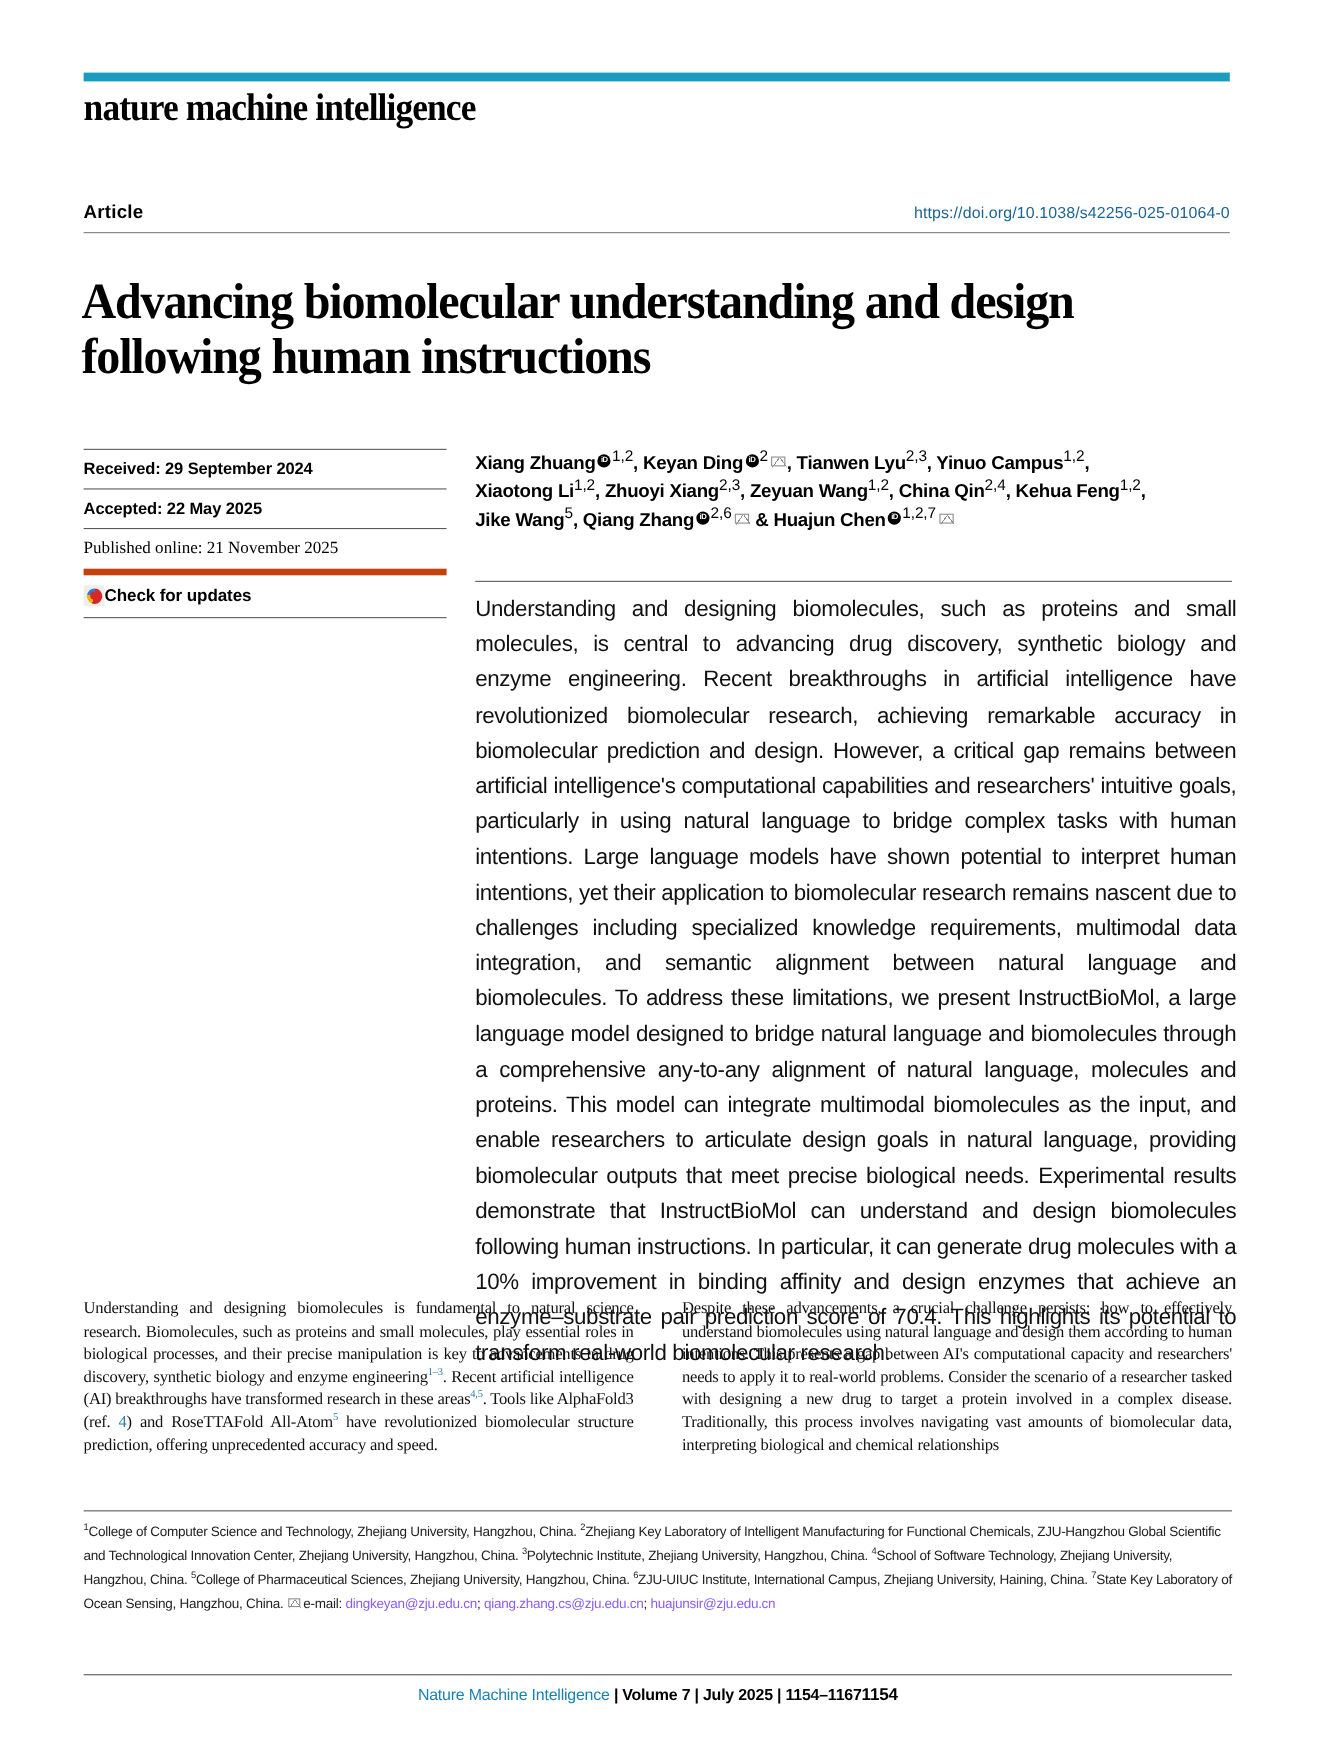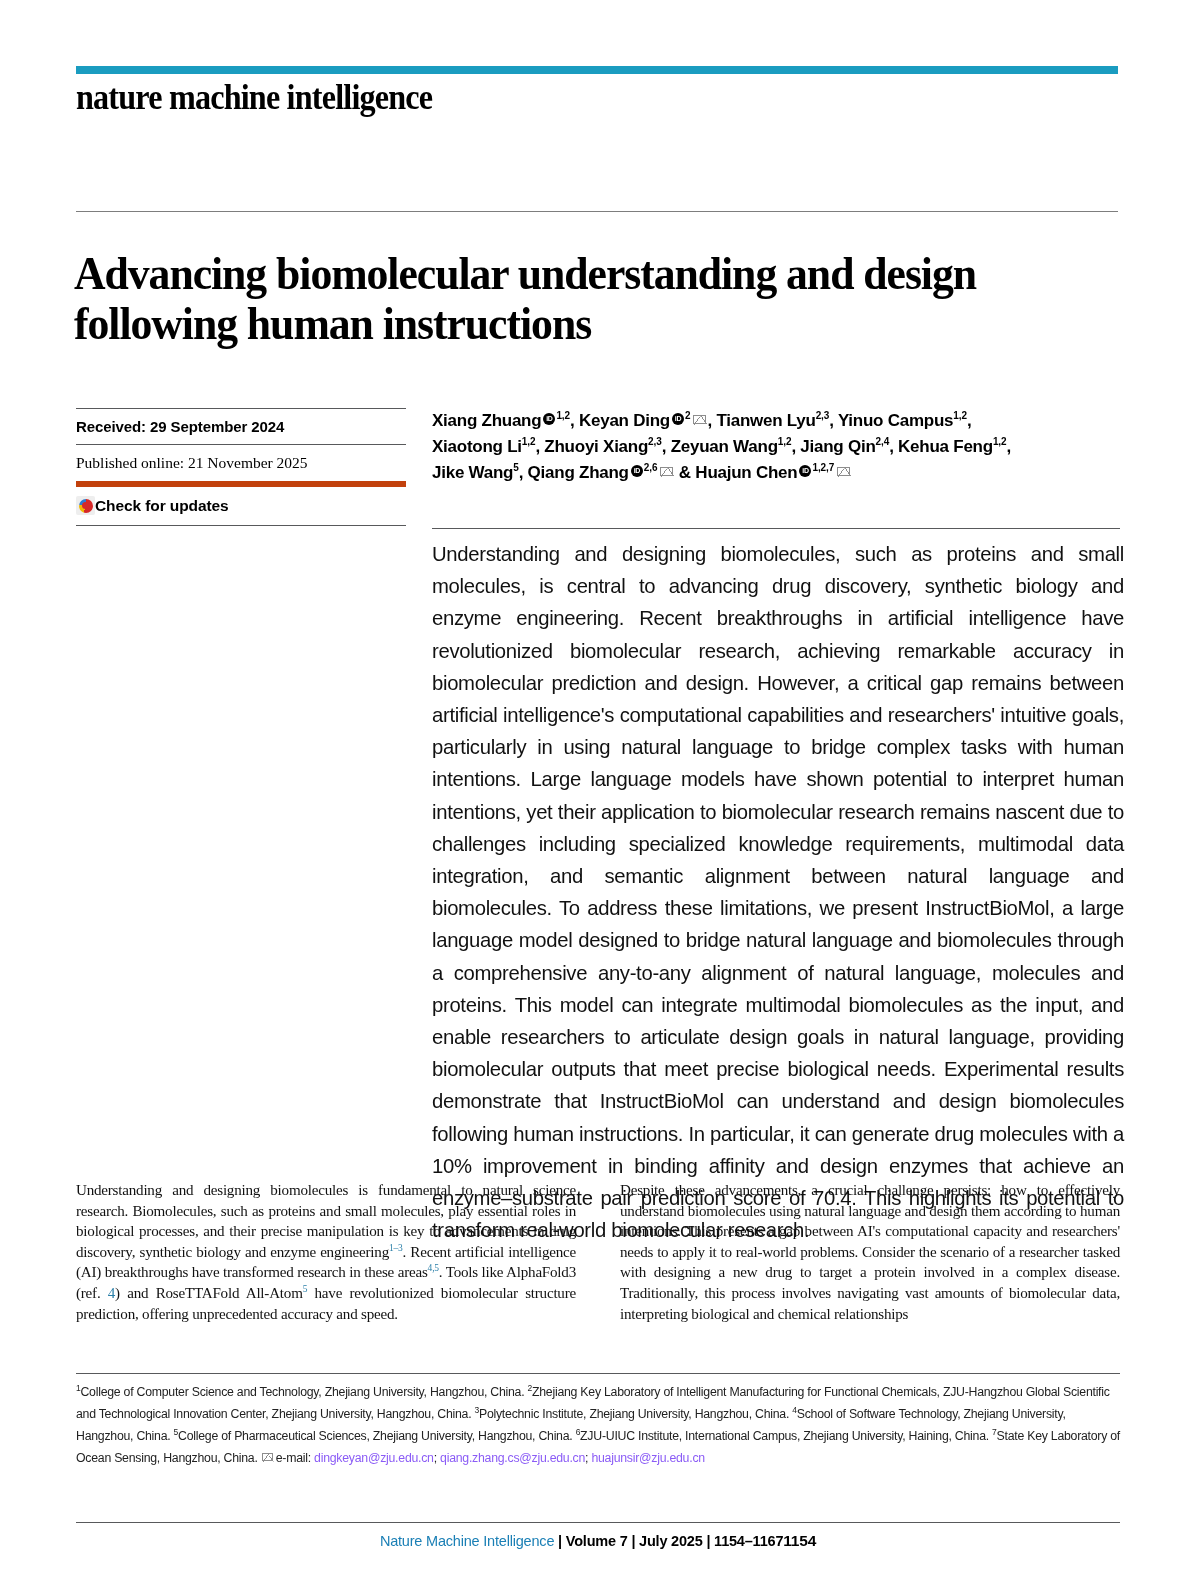--- a/index.html
+++ b/index.html
@@ -150,22 +150,22 @@
   .authors {
     position: absolute;
     left: 432px; top: 408px;
     width: 688px;
     font-size: 17px;
     font-weight: 700;
     line-height: 26px;
     letter-spacing: -0.25px;
   }
   .authors sup {
-    font-size: 10px;
-    font-weight: 700;
+    font-size: 14px;
+    font-weight: 400;
     vertical-align: super;
     line-height: 0;
     letter-spacing: -0.1px;
     margin-top: 24px;
   }
   .orcid {
     display: inline-block;
     width: 12px; height: 12px;
     border-radius: 50%;
     background: #000;
@@ -307,39 +307,44 @@
   .footer-page { font-size: 15.5px; font-weight: 700; }
 </style>
 </head>
 <body>
 
 <div class="page">
 
   <div class="masthead-rule"></div>
   <div class="masthead-title">nature machine intelligence</div>
 
+  <div class="article-row">
+    <span class="article-label">Article</span>
+    <a class="doi-link" href="#">https://doi.org/10.1038/s42256-025-01064-0</a>
+  </div>
   <div class="rule-thin-dark"></div>
 
   <h1 class="main-title">Advancing biomolecular understanding and design following human instructions</h1>
 
   <div class="meta-col">
     <div class="meta-item meta-received">Received: 29 September 2024</div>
+    <div class="meta-item meta-accepted">Accepted: 22 May 2025</div>
     <div class="meta-item meta-published">Published online: 21 November 2025</div>
     <div class="meta-check">
       <span class="crossmark">
         <span class="cm-circle"></span>
           <span class="cm-inner"></span>
       </span>
       <span class="check-label">Check for updates</span>
     </div>
   </div>
 
   <div class="authors">
     <span>Xiang Zhuang</span><span class="orcid"></span><sup>1,2</sup><span>, Keyan Ding</span><span class="orcid"></span><sup>2</sup><span class="envelope"></span><span>, Tianwen Lyu</span><sup>2,3</sup><span>, Yinuo Campus</span><sup>1,2</sup>,<br>
-    <span>Xiaotong Li</span><sup>1,2</sup><span>, Zhuoyi Xiang</span><sup>2,3</sup><span>, Zeyuan Wang</span><sup>1,2</sup><span>, Jiang Qin</span><sup>2,4</sup><span>, Kehua Feng</span><sup>1,2</sup>,<br>
+    <span>Xiaotong Li</span><sup>1,2</sup><span>, Zhuoyi Xiang</span><sup>2,3</sup><span>, Zeyuan Wang</span><sup>1,2</sup><span>, China Qin</span><sup>2,4</sup><span>, Kehua Feng</span><sup>1,2</sup>,<br>
     <span>Jike Wang</span><sup>5</sup><span>, Qiang Zhang</span><span class="orcid"></span><sup>2,6</sup><span class="envelope"></span>&nbsp;<span>&amp; Huajun Chen</span><span class="orcid"></span><sup>1,2,7</sup><span class="envelope"></span>
   </div>
 
   <div class="abstract-rule"></div>
   <div class="abstract">Understanding and designing biomolecules, such as proteins and small molecules, is central to advancing drug discovery, synthetic biology and enzyme engineering. Recent breakthroughs in artificial intelligence have revolutionized biomolecular research, achieving remarkable accuracy in biomolecular prediction and design. However, a critical gap remains between artificial intelligence's computational capabilities and researchers' intuitive goals, particularly in using natural language to bridge complex tasks with human intentions. Large language models have shown potential to interpret human intentions, yet their application to biomolecular research remains nascent due to challenges including specialized knowledge requirements, multimodal data integration, and semantic alignment between natural language and biomolecules. To address these limitations, we present InstructBioMol, a large language model designed to bridge natural language and biomolecules through a comprehensive any-to-any alignment of natural language, molecules and proteins. This model can integrate multimodal biomolecules as the input, and enable researchers to articulate design goals in natural language, providing biomolecular outputs that meet precise biological needs. Experimental results demonstrate that InstructBioMol can understand and design biomolecules following human instructions. In particular, it can generate drug molecules with a 10% improvement in binding affinity and design enzymes that achieve an enzyme–substrate pair prediction score of 70.4. This highlights its potential to transform real-world biomolecular research.</div>
 
   <div class="body-cols">
     <div class="body-col">
       <span>Understanding and designing biomolecules is fundamental to natural science research. Biomolecules, such as proteins and small molecules, play essential roles in biological processes, and their precise manipulation is key to advancements in drug discovery, synthetic biology and enzyme engineering</span><sup>1–3</sup><span>. Recent artificial intelligence (AI) breakthroughs have transformed research in these areas</span><sup>4,5</sup><span>. Tools like AlphaFold3 (ref.&nbsp;</span><span class="ref-link">4</span><span>) and RoseTTAFold All-Atom</span><sup>5</sup><span> have revolutionized biomolecular structure prediction, offering unprecedented accuracy and speed.</span>
     </div>

